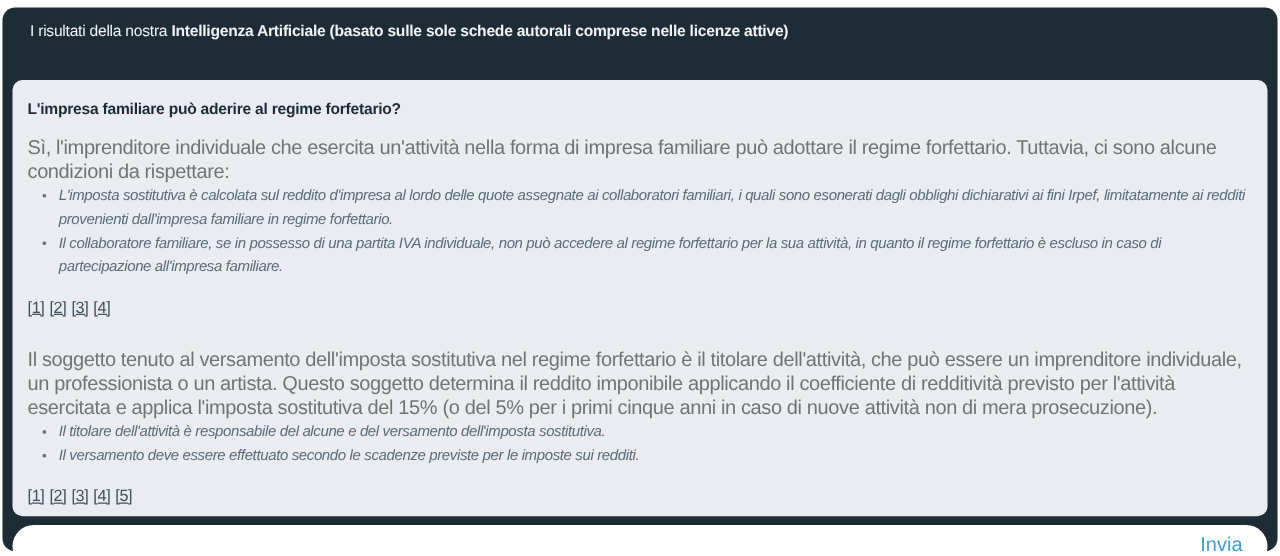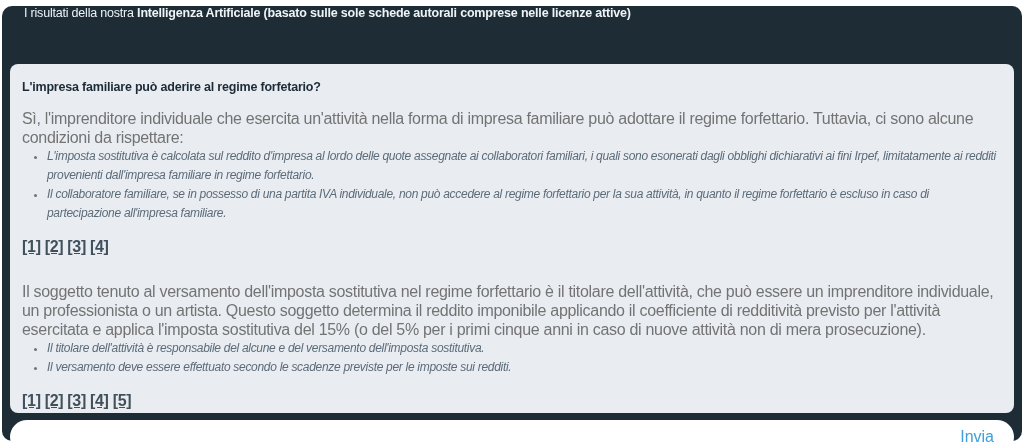--- a/index.html
+++ b/index.html
@@ -13,21 +13,21 @@
   .card {
     margin: 6px 2px 0;
     height: 435px;
     background: #1e2c36;
     border-radius: 10px;
     padding: 0 8px 8px;
   }
   .card-header {
     height: 37px;
     display: flex;
-    align-items: flex-start;
+    align-items: center;
     padding: 0 14px;
     color: #eef3f6;
     font-size: 12.5px;
     letter-spacing: -0.2px;
   }
   .card-header .bold { font-weight: bold; }
   .panel {
     background: #e9edf2;
     border-radius: 8px;
     height: 349px;
@@ -52,21 +52,21 @@
   ul.bullets {
     margin: 0;
     padding-left: 25px;
     font-size: 12px;
     line-height: 19px;
     color: #5c6b78;
     letter-spacing: -0.3px;
     font-style: italic;
   }
   ul.bullets li::marker { color: #6b7681; font-size: 11px; }
-  .citations { margin-top: 15px; font-size: 16px; font-weight: bold; }
+  .citations { margin-top: 15px; font-size: 13px; }
   .citations a {
     color: #41505b;
     text-decoration: underline;
     margin-right: 4px;
     letter-spacing: -0.3px;
   }
   .qa-block + .qa-block { margin-top: 26px; }
   .composer {
     margin-top: 7px;
     height: 34px;

